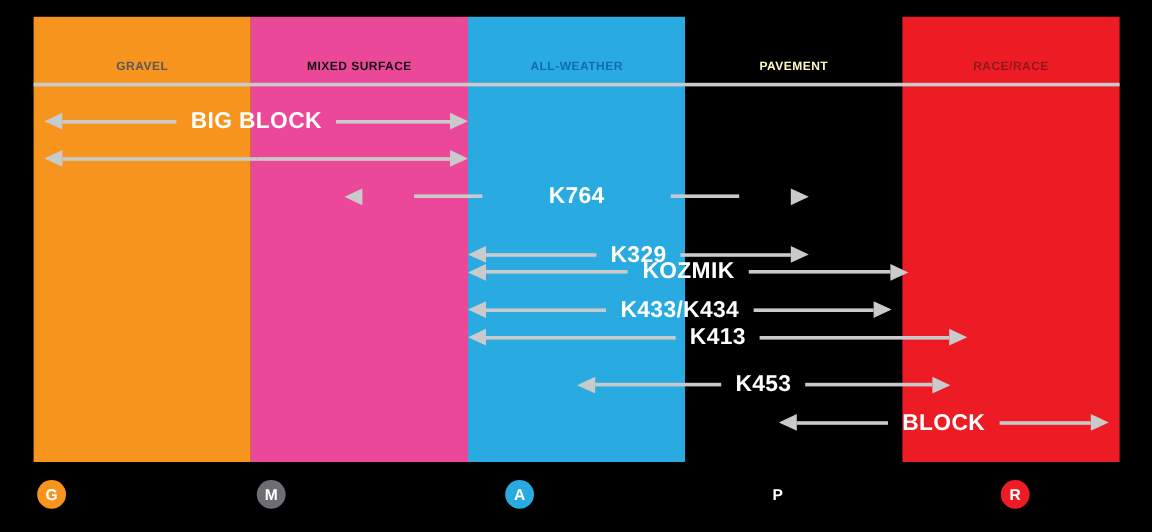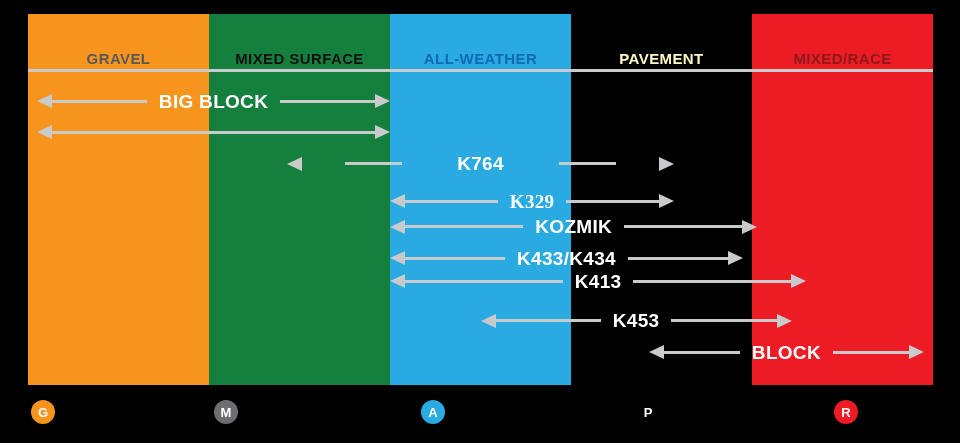--- a/index.html
+++ b/index.html
@@ -5,21 +5,21 @@
   * { margin:0; padding:0; box-sizing:border-box; }
   html,body { background:#000; }
   body {
     width:960px; height:443px; position:relative; overflow:hidden;
     font-family:"Liberation Sans", sans-serif;
   }
   .stage { position:absolute; left:0; top:0; width:960px; height:443px; background:#000; }
   .col { position:absolute; top:14px; height:371px; }
   .col-header {
     position:absolute; top:36px; left:0; right:0; text-align:center;
-    font-size:15px; font-weight:bold; letter-spacing:.4px; white-space:nowrap;
+    font-size:10px; font-weight:bold; letter-spacing:.4px; white-space:nowrap;
   }
   .topline { position:absolute; left:28px; top:69px; width:905px; height:3px; background:#C9CACB; }
   .arrow { position:absolute; height:24px; display:flex; align-items:center; }
   .seg { flex:1; height:3px; background:#C9CACB; }
   .ah { width:0; height:0; border-top:7px solid transparent; border-bottom:7px solid transparent; flex:none; }
   .ah.l { border-right:15px solid #C9CACB; }
   .ah.r { border-left:15px solid #C9CACB; }
   .lbl {
     color:#FFFFFF; font-weight:bold; font-size:19px; line-height:1;
     padding:0 12px; white-space:nowrap; letter-spacing:.3px;
@@ -31,31 +31,31 @@
   }
 </style>
 </head>
 <body>
 
 <div class="stage">
   <div id="columns">
       <div class="col" style="left: 28px; width: 181px; background: rgb(247, 148, 30);">
         <div class="col-header" style="color: rgb(88, 89, 91);">GRAVEL</div>
       </div>
-      <div class="col" style="left: 209px; width: 181px; background: #15803d; padding-left: 40px;">
+      <div class="col" style="left: 209px; width: 181px; background: #ec4899; padding-left: 40px;">
         <div class="col-header" style="color: rgb(17, 17, 17);">MIXED SURFACE</div>
       </div>
       <div class="col" style="left: 390px; width: 181px; background: rgb(41, 171, 226);">
         <div class="col-header" style="color: rgb(15, 108, 180);">ALL-WEATHER</div>
       </div>
       <div class="col" style="left: 571px; width: 181px; background: rgb(0, 0, 0);">
         <div class="col-header" style="color: #fef9c3;">PAVEMENT</div>
       </div>
       <div class="col" style="left: 752px; width: 181px; background: rgb(237, 28, 36);">
-        <div class="col-header" style="color: rgb(142, 25, 28);">MIXED/RACE</div>
+        <div class="col-header" style="color: rgb(142, 25, 28);">RACE/RACE</div>
       </div>
     </div>
   <div class="topline"></div>
   <div id="arrows">
       <div class="arrow" style="left: 37.05px; width: 352.95px; top: 89px;">
         <span class="ah l"></span>
         <span class="seg"></span>
         <span class="lbl">BIG BLOCK</span>
         <span class="seg"></span>
         <span class="ah r"></span>
@@ -66,21 +66,21 @@
         <span class="seg"></span>
         <span class="ah r"></span>
       </div>
       <div class="arrow" style="left: 286.83px; width: 387.34px; top: 151.8px; gap: 43px;">
         <span class="ah l"></span>
         <span class="seg"></span>
         <span class="lbl">K764</span>
         <span class="seg"></span>
         <span class="ah r"></span>
       </div>
-      <div class="arrow" style="left: 390px; width: 284.17px; top: 189px; font-family: Liberation Serif, serif;">
+      <div class="arrow" style="left: 390px; width: 284.17px; top: 200px;">
         <span class="ah l"></span>
         <span class="seg"></span>
         <span class="lbl">K329</span>
         <span class="seg"></span>
         <span class="ah r"></span>
       </div>
       <div class="arrow" style="left: 390px; width: 367.43px; top: 214.6px;">
         <span class="ah l"></span>
         <span class="seg"></span>
         <span class="lbl">KOZMIK</span>

